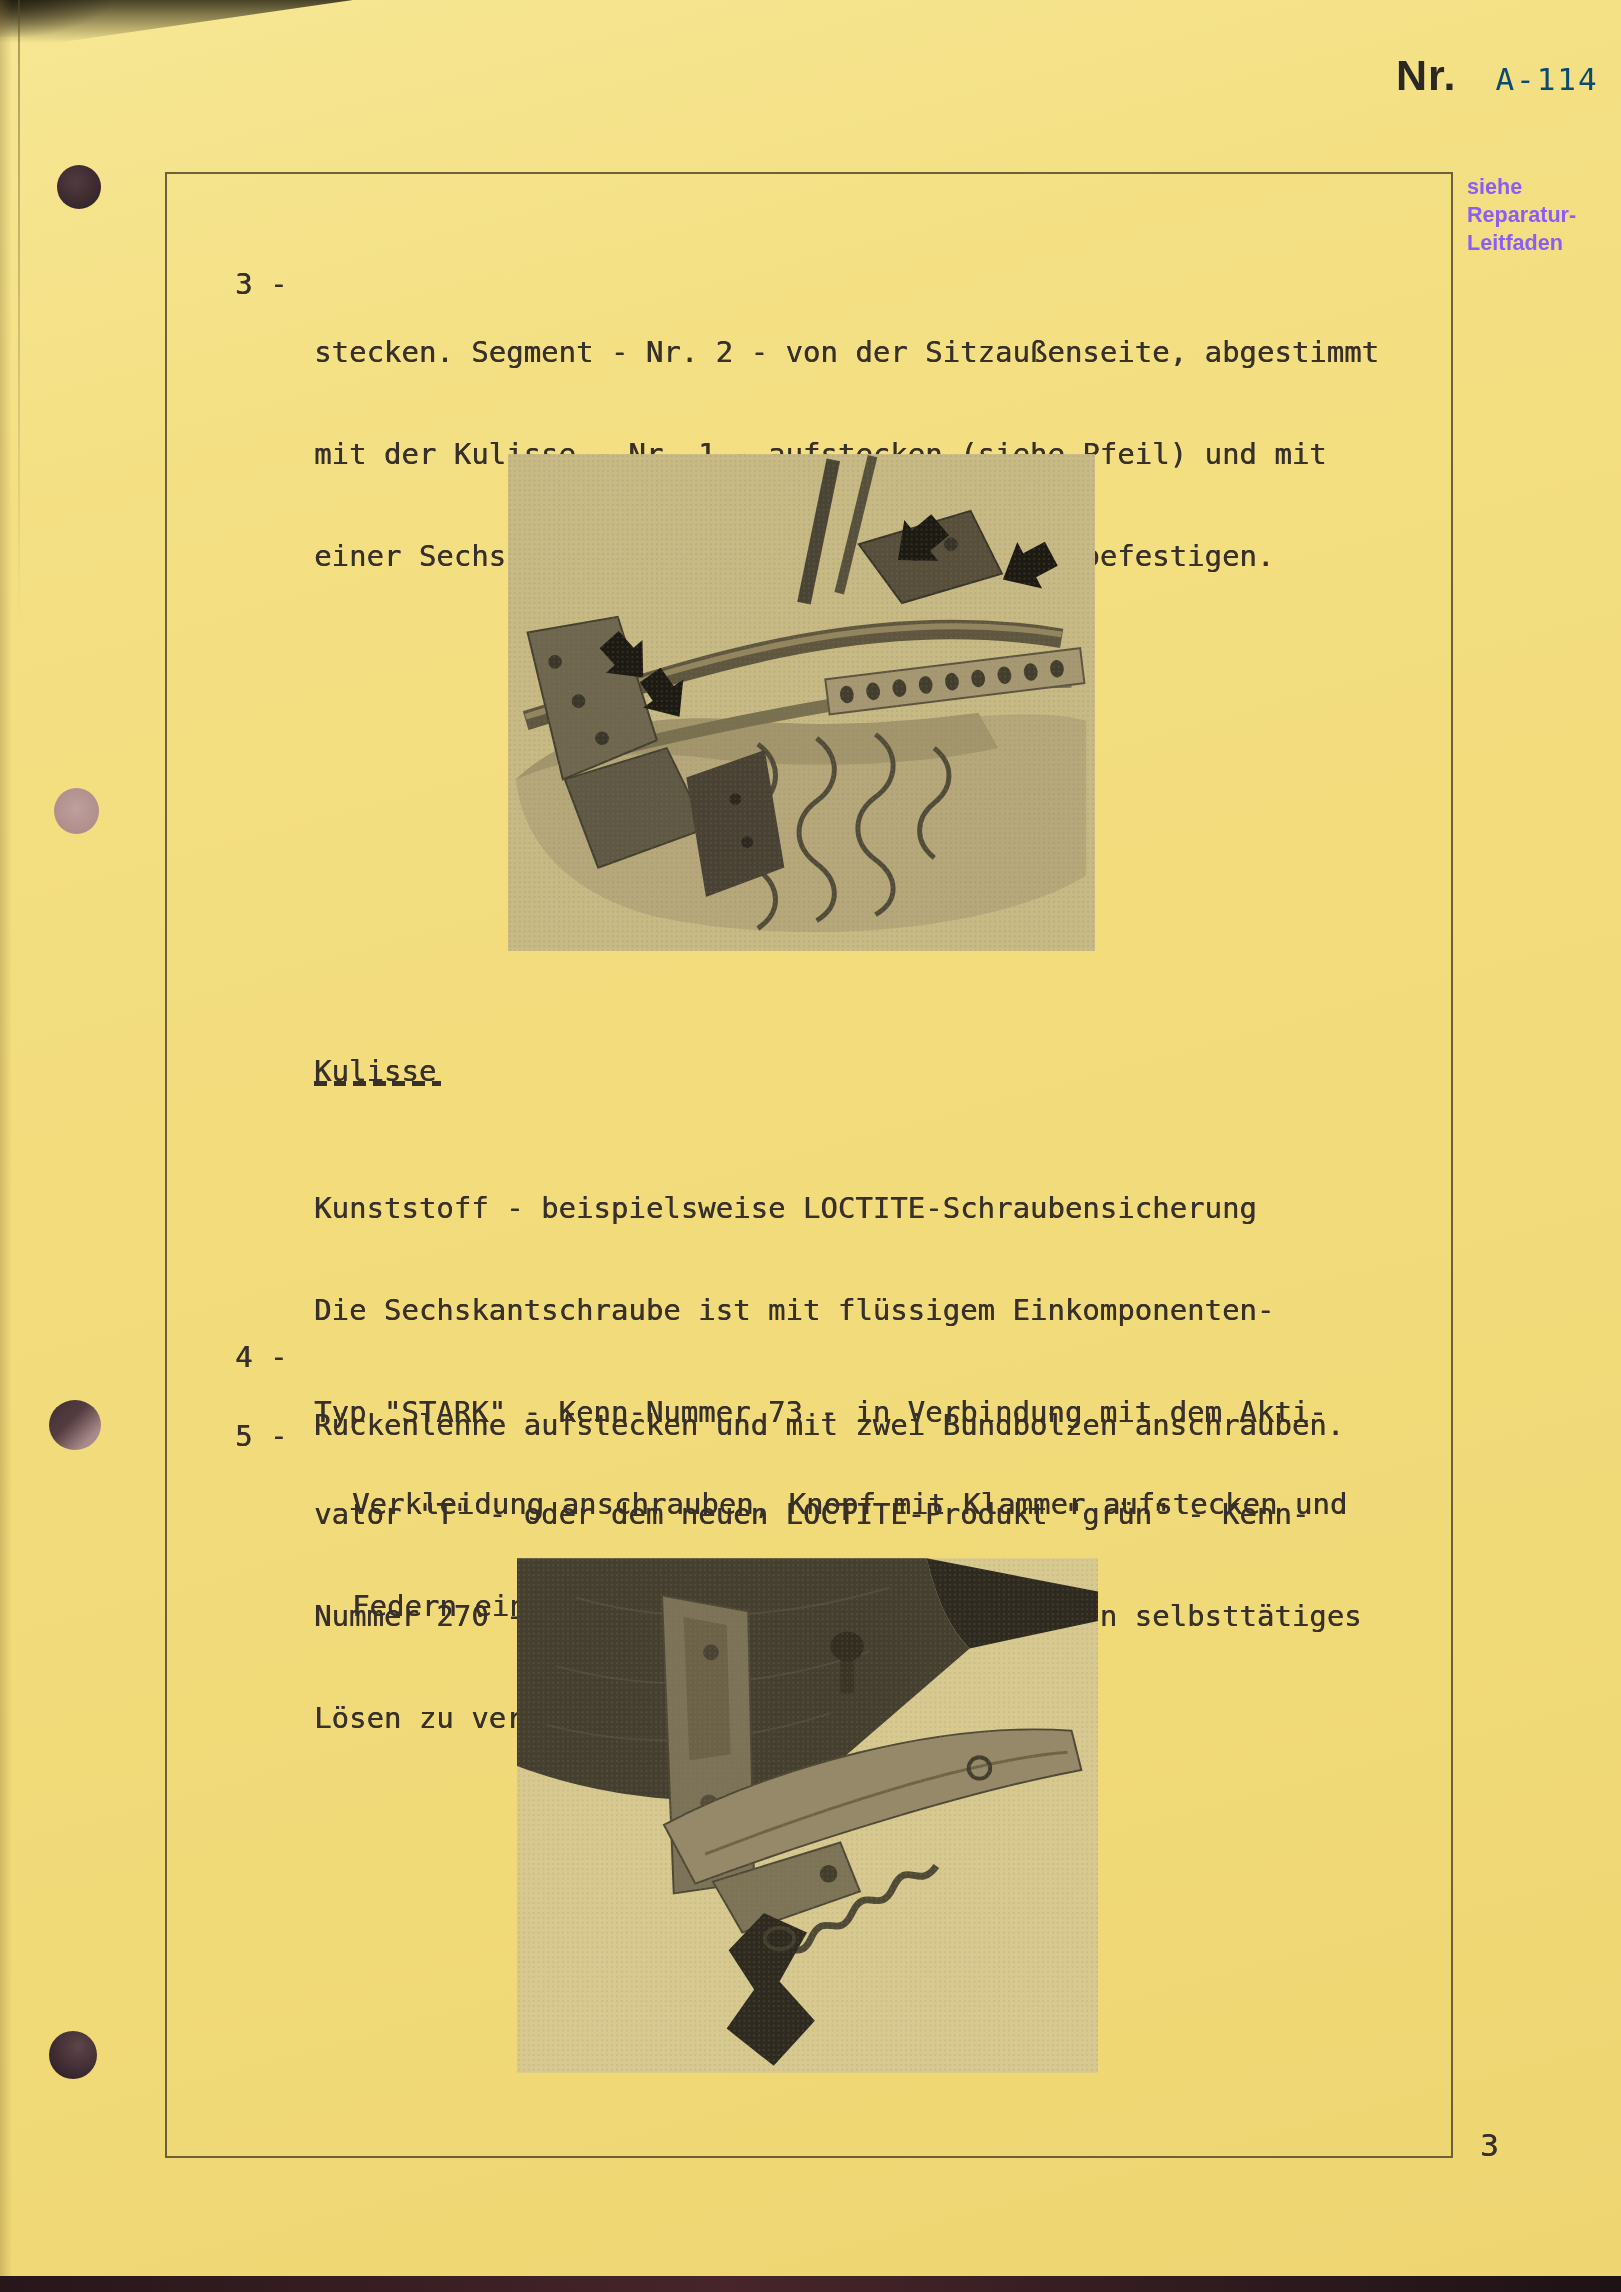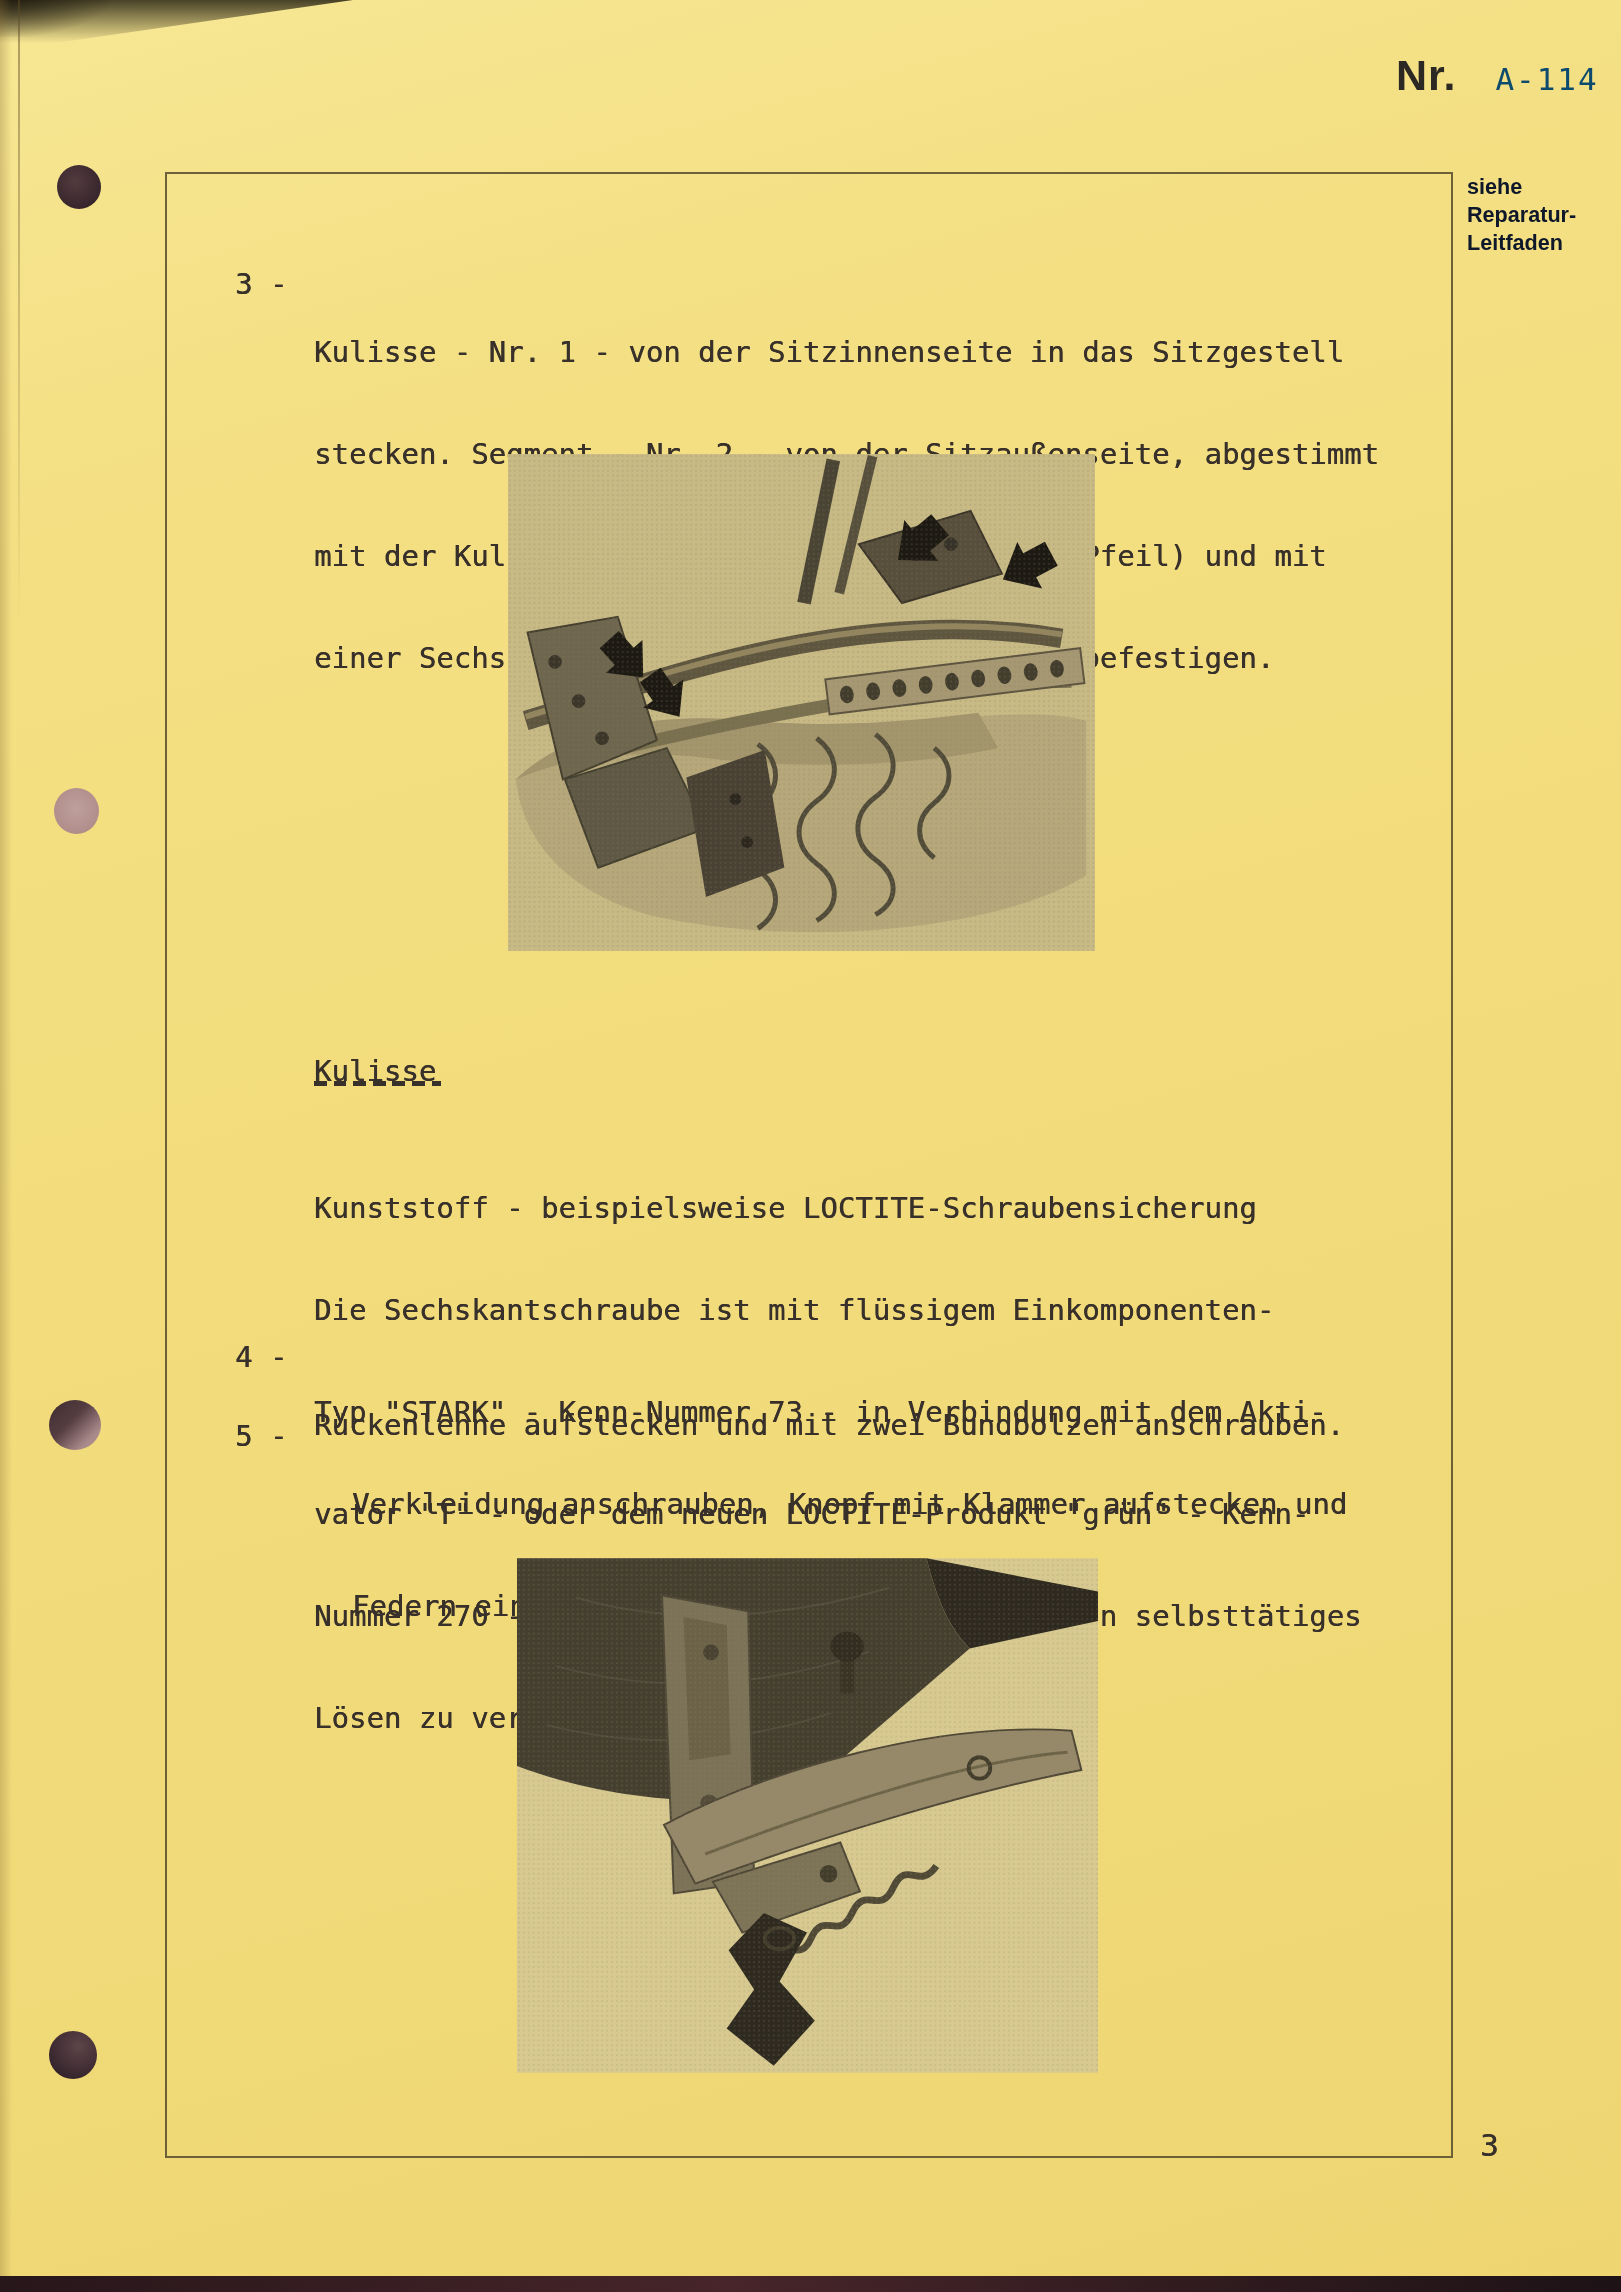--- a/index.html
+++ b/index.html
@@ -31,21 +31,21 @@
   .hole-4{left:49px;top:2031px;width:48px;height:48px;
     background:radial-gradient(circle at 62% 32%,#5e4549,#32222a 80%);}
   
   .content-frame{left:165px;top:172px;width:1288px;height:1986px;
     border:2px solid rgba(86,74,44,.85);box-sizing:border-box;}
   
   .doc-number{left:1396px;top:51px;color:#2c2823;white-space:nowrap;}
   .doc-number .nr{font-family:"Liberation Sans",sans-serif;font-weight:bold;font-size:43px;letter-spacing:1px;text-align:right;}
   .doc-number .num{font-size:31px;letter-spacing:2px;margin-left:39px;color:#0c4a6e;}
   .side-note{left:1467px;top:173px;font-family:"Liberation Sans",sans-serif;
-    font-weight:bold;font-size:21.6px;line-height:28px;color:#0f172a;}
+    font-weight:bold;font-size:21.6px;line-height:28px;color:#8b5cf6;}
   
   .tw{font-size:29px;line-height:34px;color:#38302a;text-shadow:0.4px 0 0 #38302a;white-space:pre;}
   .step-marker{white-space:nowrap;}
   .m3{left:235px;top:267px;}
   .l3{left:314px;top:267px;}
   .note-heading{left:314px;top:1054px;}
   .dash-underline{left:314px;top:1081px;width:127px;height:4.9px;
     background:repeating-linear-gradient(90deg,#38302a 0 12.7px,rgba(0,0,0,0) 12.7px 19.6px);}
   .note-body{left:314px;top:1123px;}
   .m4{left:235px;top:1340px;}
@@ -73,21 +73,20 @@
 </div>
 
 <div class="abs side-note">
   <div>siehe</div>
   <div>Reparatur-</div>
   <div>Leitfaden</div>
 </div>
 
 <div class="abs tw step-marker m3">3 -</div>
 <div class="abs tw l3">
-  <div>Kulisse - Nr. 1 - von der Sitzinnenseite in das Sitzgestell</div>
   <div>stecken. Segment - Nr. 2 - von der Sitzaußenseite, abgestimmt</div>
   <div>mit der Kulisse - Nr. 1 - aufstecken (siehe Pfeil) und mit</div>
   <div>einer Sechskantschraube und Unterlegscheibe befestigen.</div>
 </div>
 
 <svg class="abs photo photo-1" width="587" height="497" viewBox="0 0 599 507">
   <defs>
     <pattern id="ht1" width="5" height="5" patternUnits="userSpaceOnUse">
       <circle cx="2" cy="2" r="1" fill="#8a7d5c"></circle>
     </pattern>

